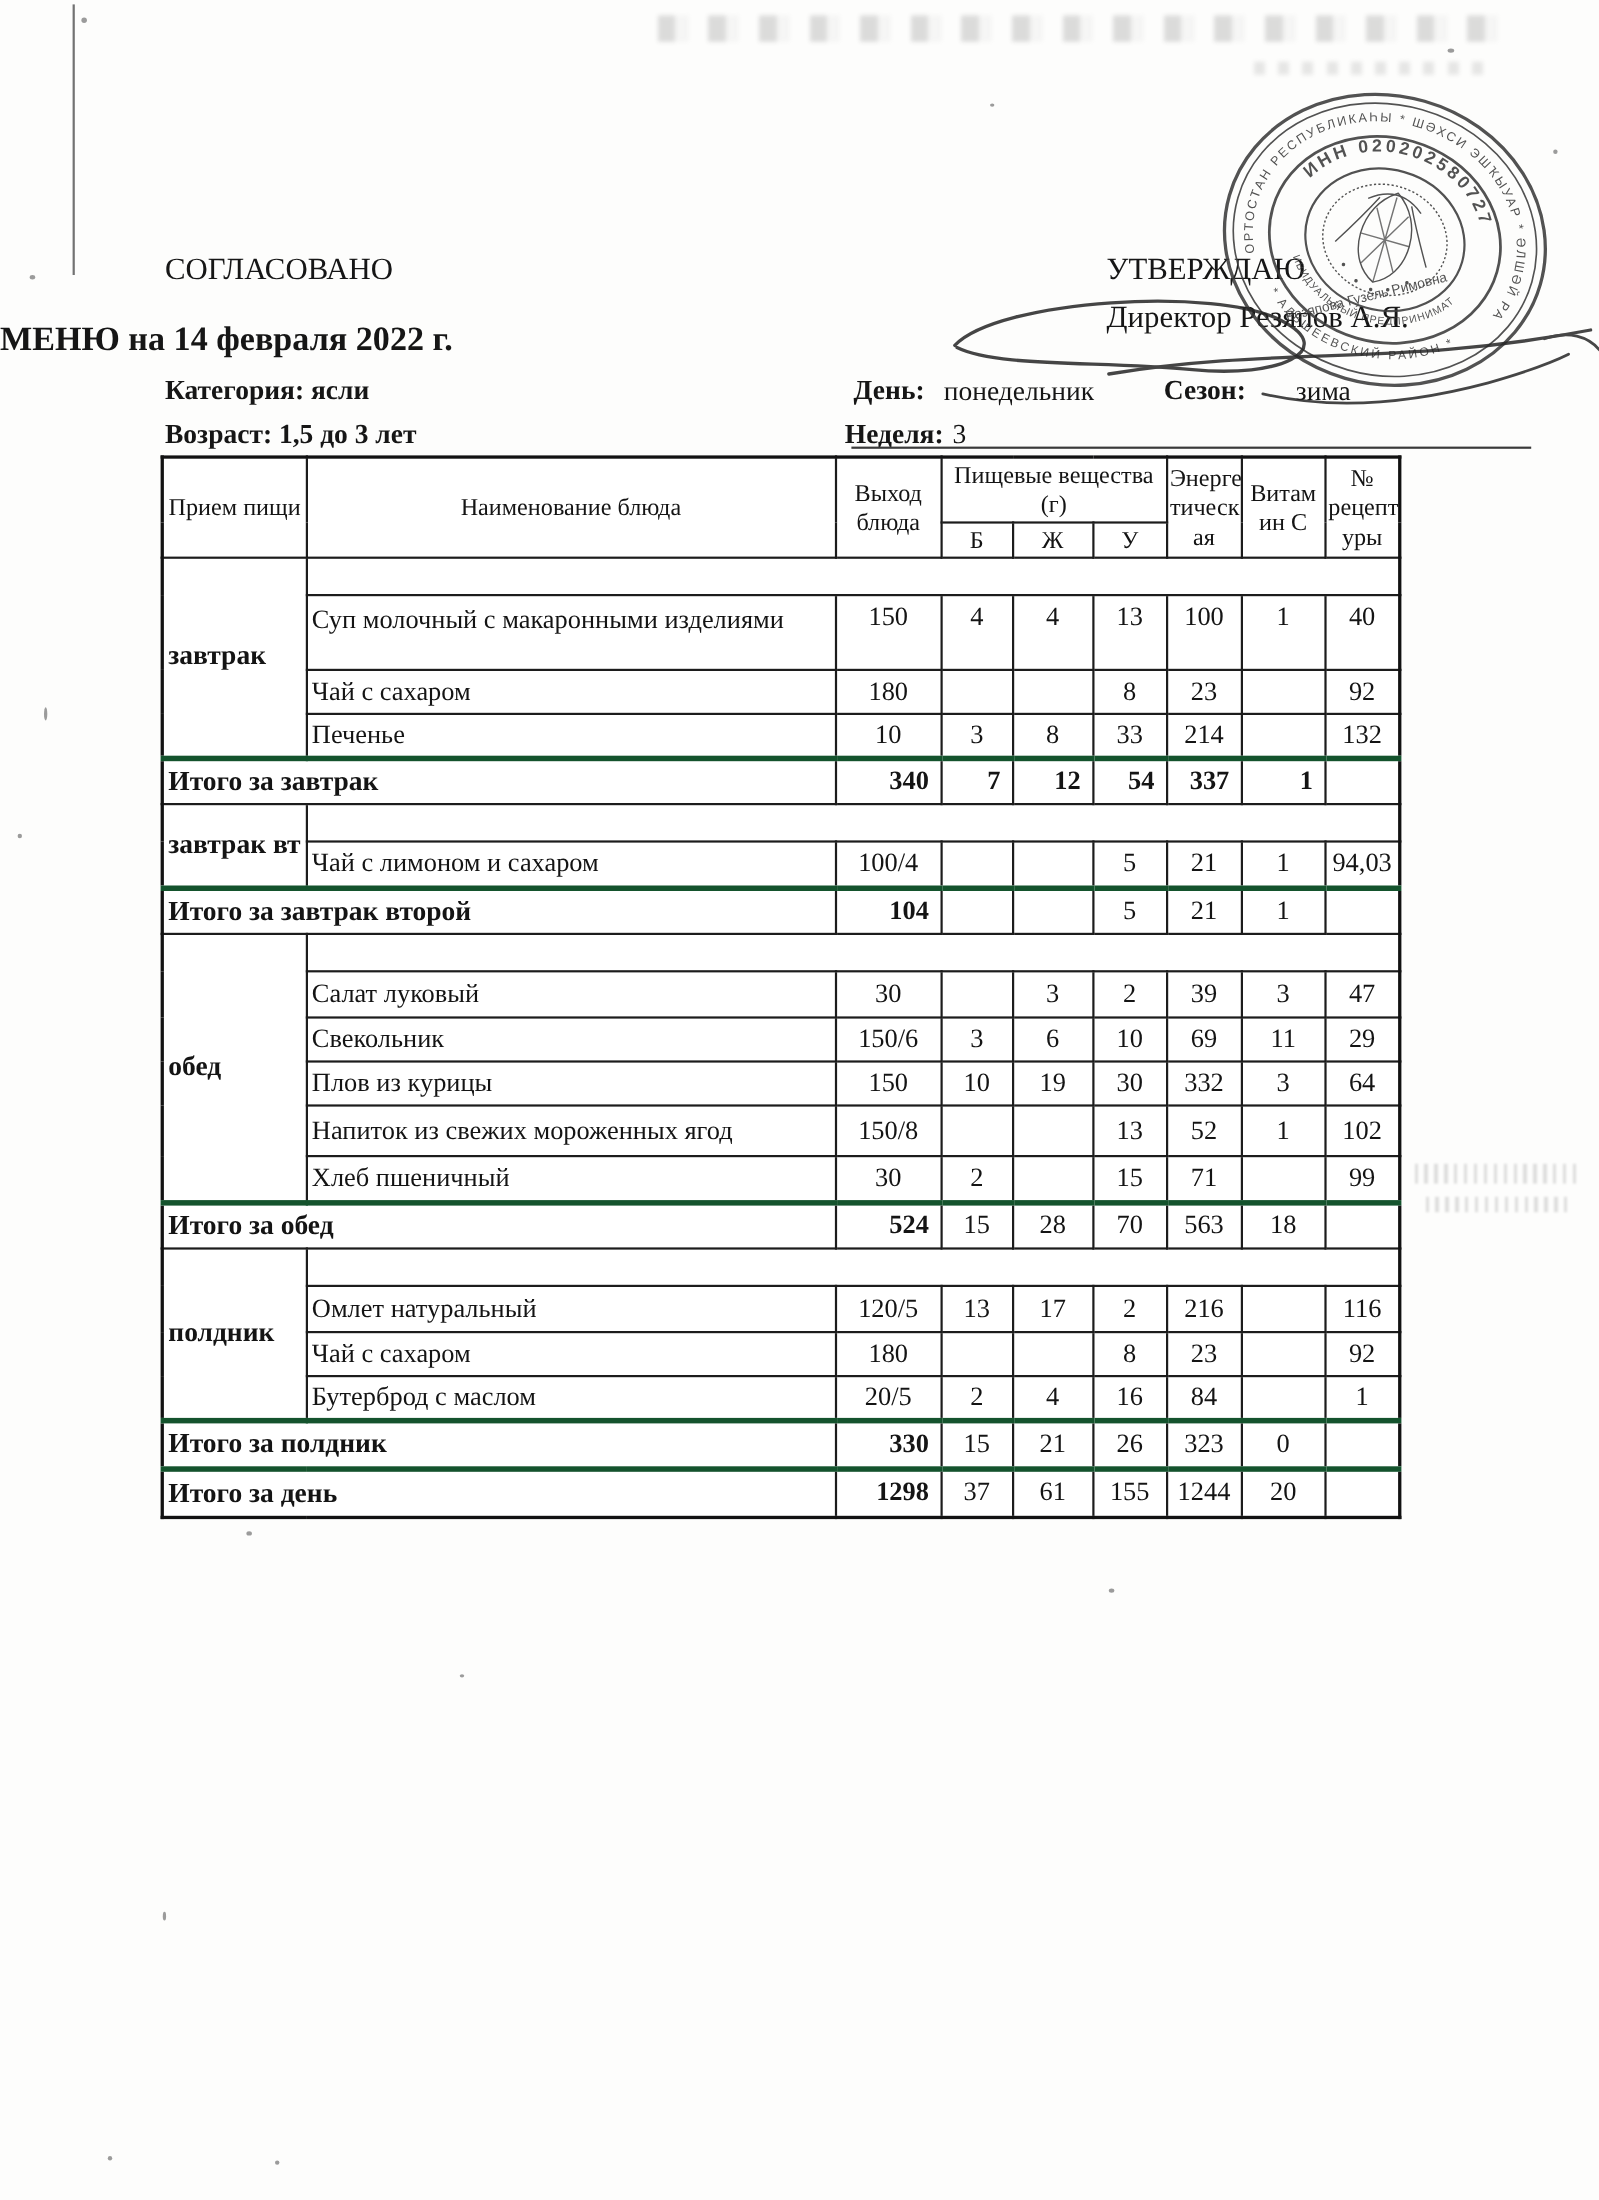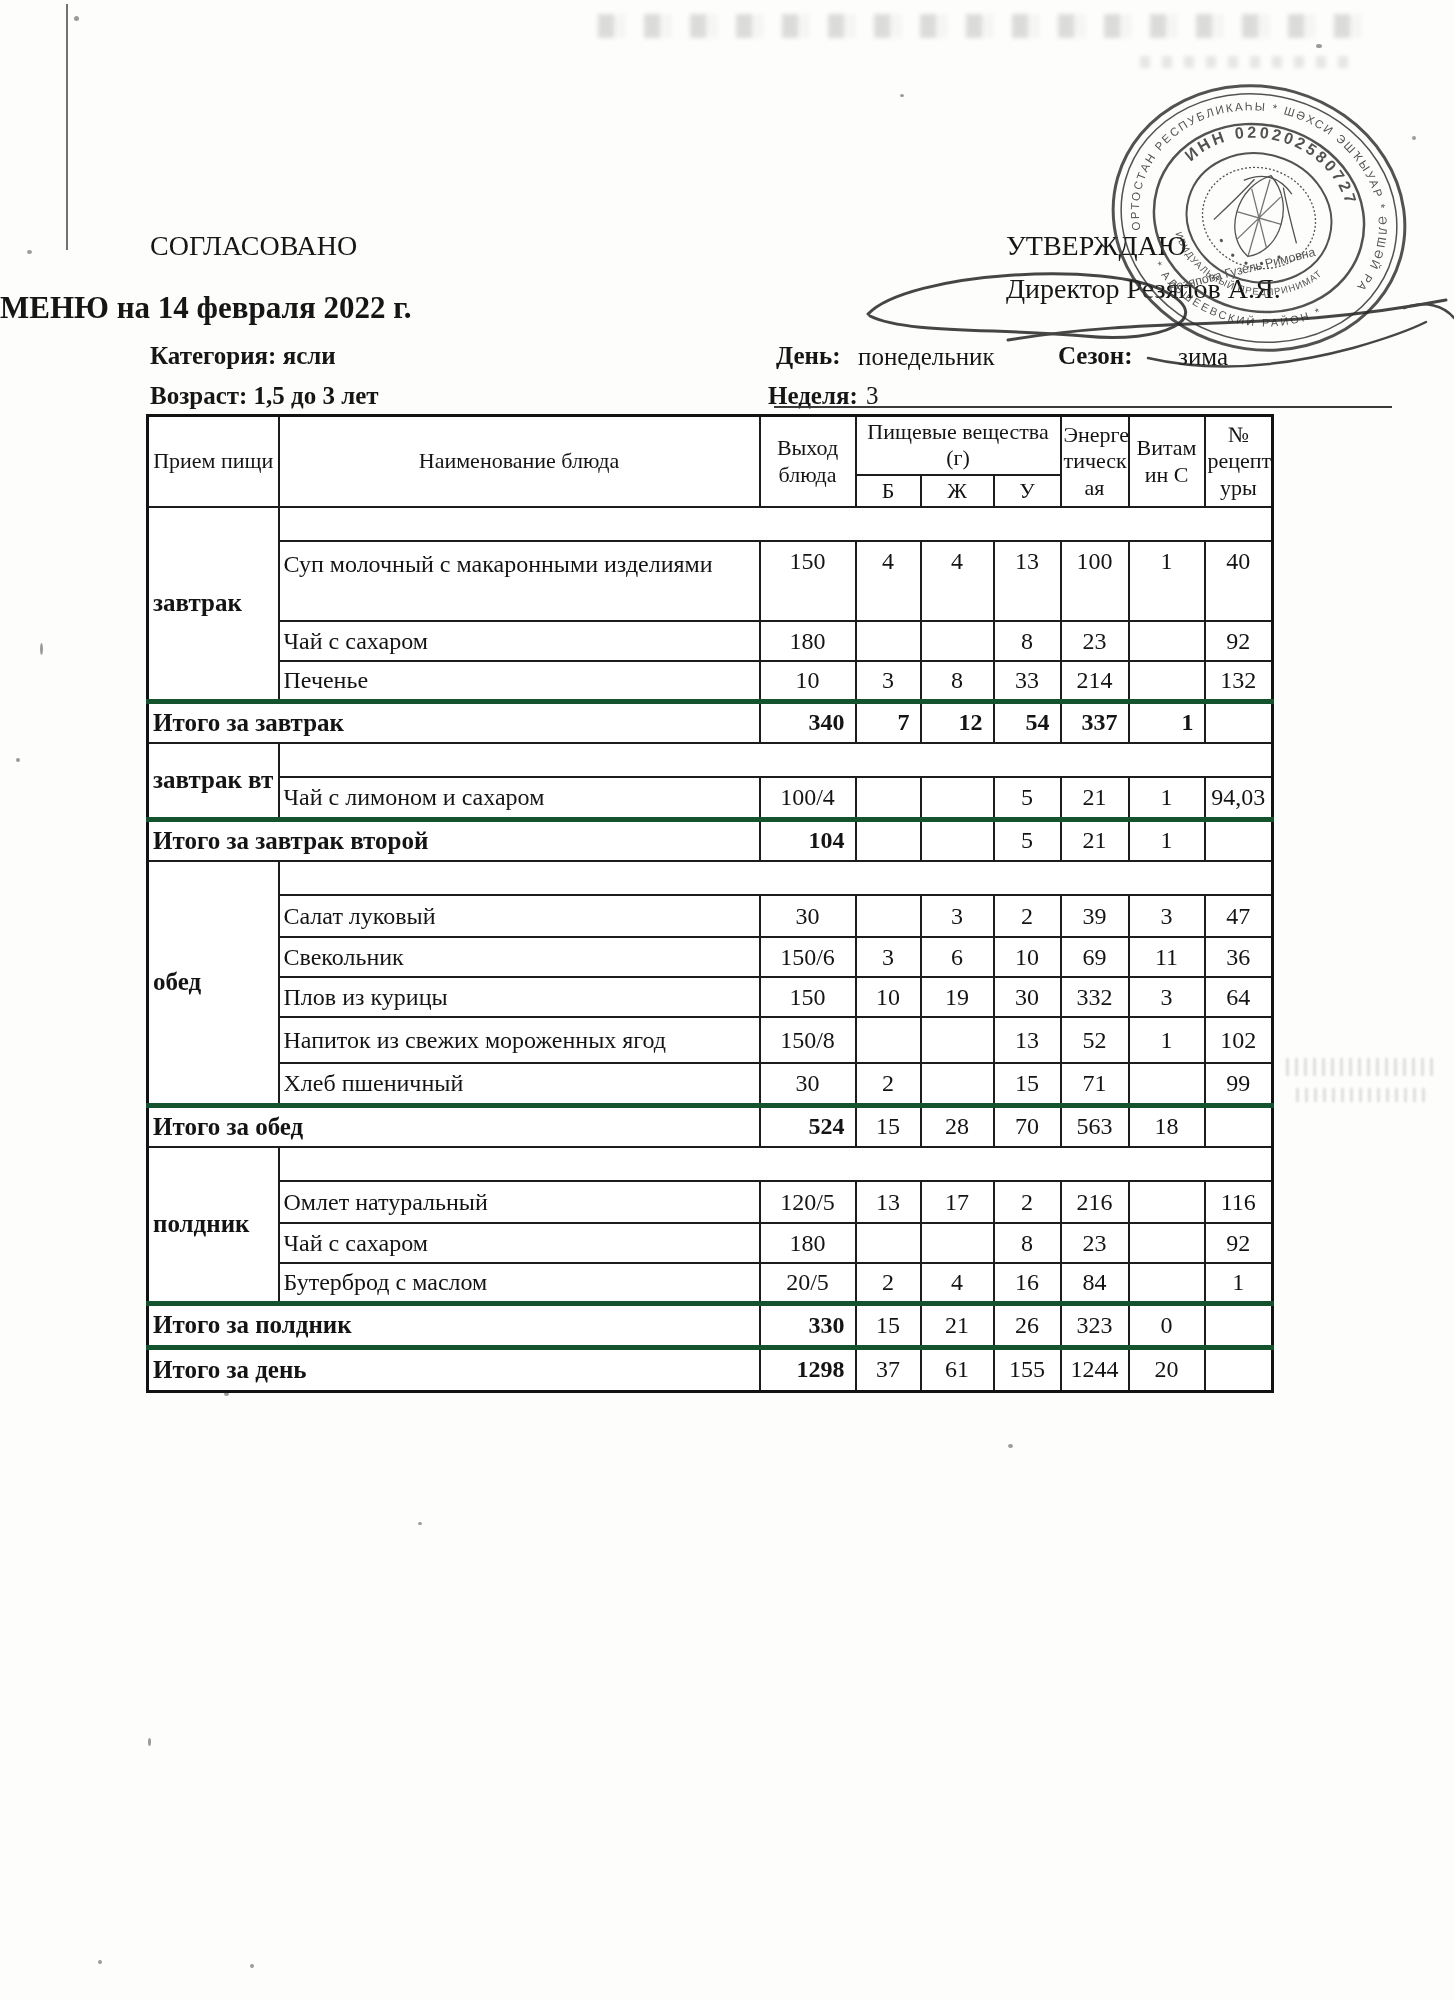--- a/index.html
+++ b/index.html
@@ -34,21 +34,21 @@
   td.meal{vertical-align:top;font-weight:bold;font-size:25px;padding:2px 4px;white-space:nowrap;}
   td.spacer{border-left:2px solid #1c1c1c;}
   td.dn{text-align:left;padding-left:8px;line-height:1.35;}
   td.num{text-align:center;padding:0;}
   td.tl{font-weight:bold;padding-left:6px;font-size:25px;}
   .b{font-weight:bold;}
   .ra{text-align:right !important;padding-right:10px !important;border-radius:20px;}
   tr.total td{border-top:5px solid #14532d;}
   tr.soup td{vertical-align:top;padding-top:6px;}
   .rh32{height:32px}.rh34{height:34px}.rh36{height:36px}.rh40{height:40px}
-  .rh42{height:42px}.rh44{height:44px}.rh46{height:46px}.rh68{height:80px}
+  .rh42{height:42px}.rh44{height:44px}.rh46{height:46px}.rh68{height:68px}
 
   
   .stamp{position:absolute;left:1094px;top:70px;width:330px;height:302px;opacity:.88;}
   .stamp text{font-family:"Liberation Sans","DejaVu Sans",sans-serif;fill:#3b3b3b;}
   .signature{position:absolute;left:848px;top:250px;width:612px;height:132px;opacity:.85;}
 </style>
 </head>
 <body>
 
 <div class="page">
@@ -206,21 +206,21 @@
       <td class="num">47</td>
     </tr>
     <tr class="rh40">
       <td class="dn">Свекольник</td>
       <td class="num">150/6</td>
       <td class="num">3</td>
       <td class="num">6</td>
       <td class="num">10</td>
       <td class="num">69</td>
       <td class="num">11</td>
-      <td class="num">36</td>
+      <td class="num">29</td>
     </tr>
     <tr class="rh40">
       <td class="dn">Плов из курицы</td>
       <td class="num">150</td>
       <td class="num">10</td>
       <td class="num">19</td>
       <td class="num">30</td>
       <td class="num">332</td>
       <td class="num">3</td>
       <td class="num">64</td>

